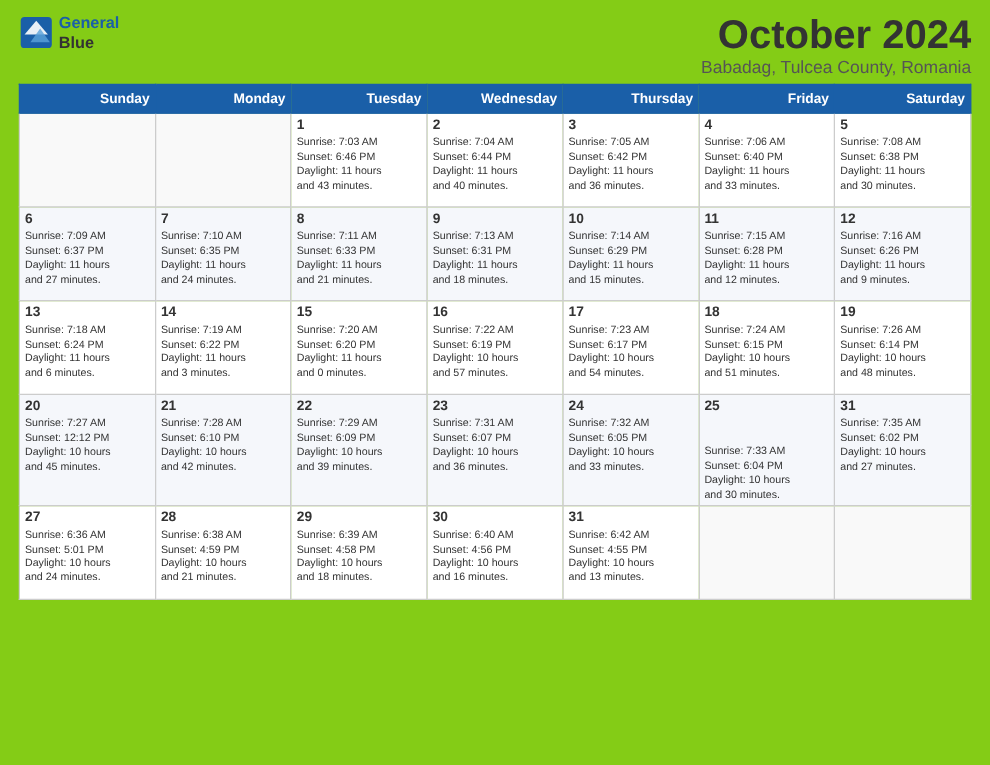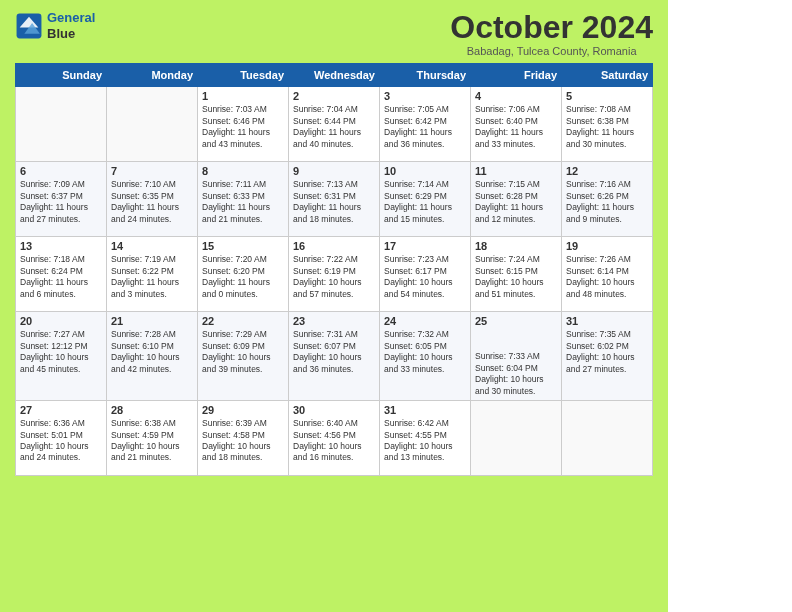--- a/index.html
+++ b/index.html
@@ -4,24 +4,24 @@
   <style>
     * { box-sizing: border-box; margin: 0; padding: 0; }
     body {
       font-family: Arial, sans-serif;
       background: #fff;
       width: 792px;
       height: 612px;
       overflow: hidden;
     }
     .page {
-      width: 668px;
+      width: 792px;
       min-height: 612px;
       padding: 10px 15px 10px 15px;
-      background: #bef264;
+      background: #84cc16;
     }
     .header {
       display: flex;
       justify-content: space-between;
       align-items: flex-start;
       margin-bottom: 6px;
     }
     .logo {
       display: flex;
       align-items: center;
@@ -32,30 +32,30 @@
       font-weight: bold;
       color: #333;
       line-height: 1.2;
     }
     .logo-text .blue { color: #1a5fa8; }
     .logo-icon {
       width: 28px;
       height: 28px;
     }
     .title-block {
-      text-align: center;
+      text-align: right;
     }
     .month-title {
       font-size: 32px;
       font-weight: bold;
       color: #333;
       line-height: 1.1;
     }
     .subtitle {
-      font-size: 11px;
+      font-size: 14px;
       color: #555;
     }
     .calendar {
       width: 100%;
       border-collapse: collapse;
       border: 1px solid #ccc;
     }
     .calendar th {
       background: #1a5fa8;
       color: #fff;

